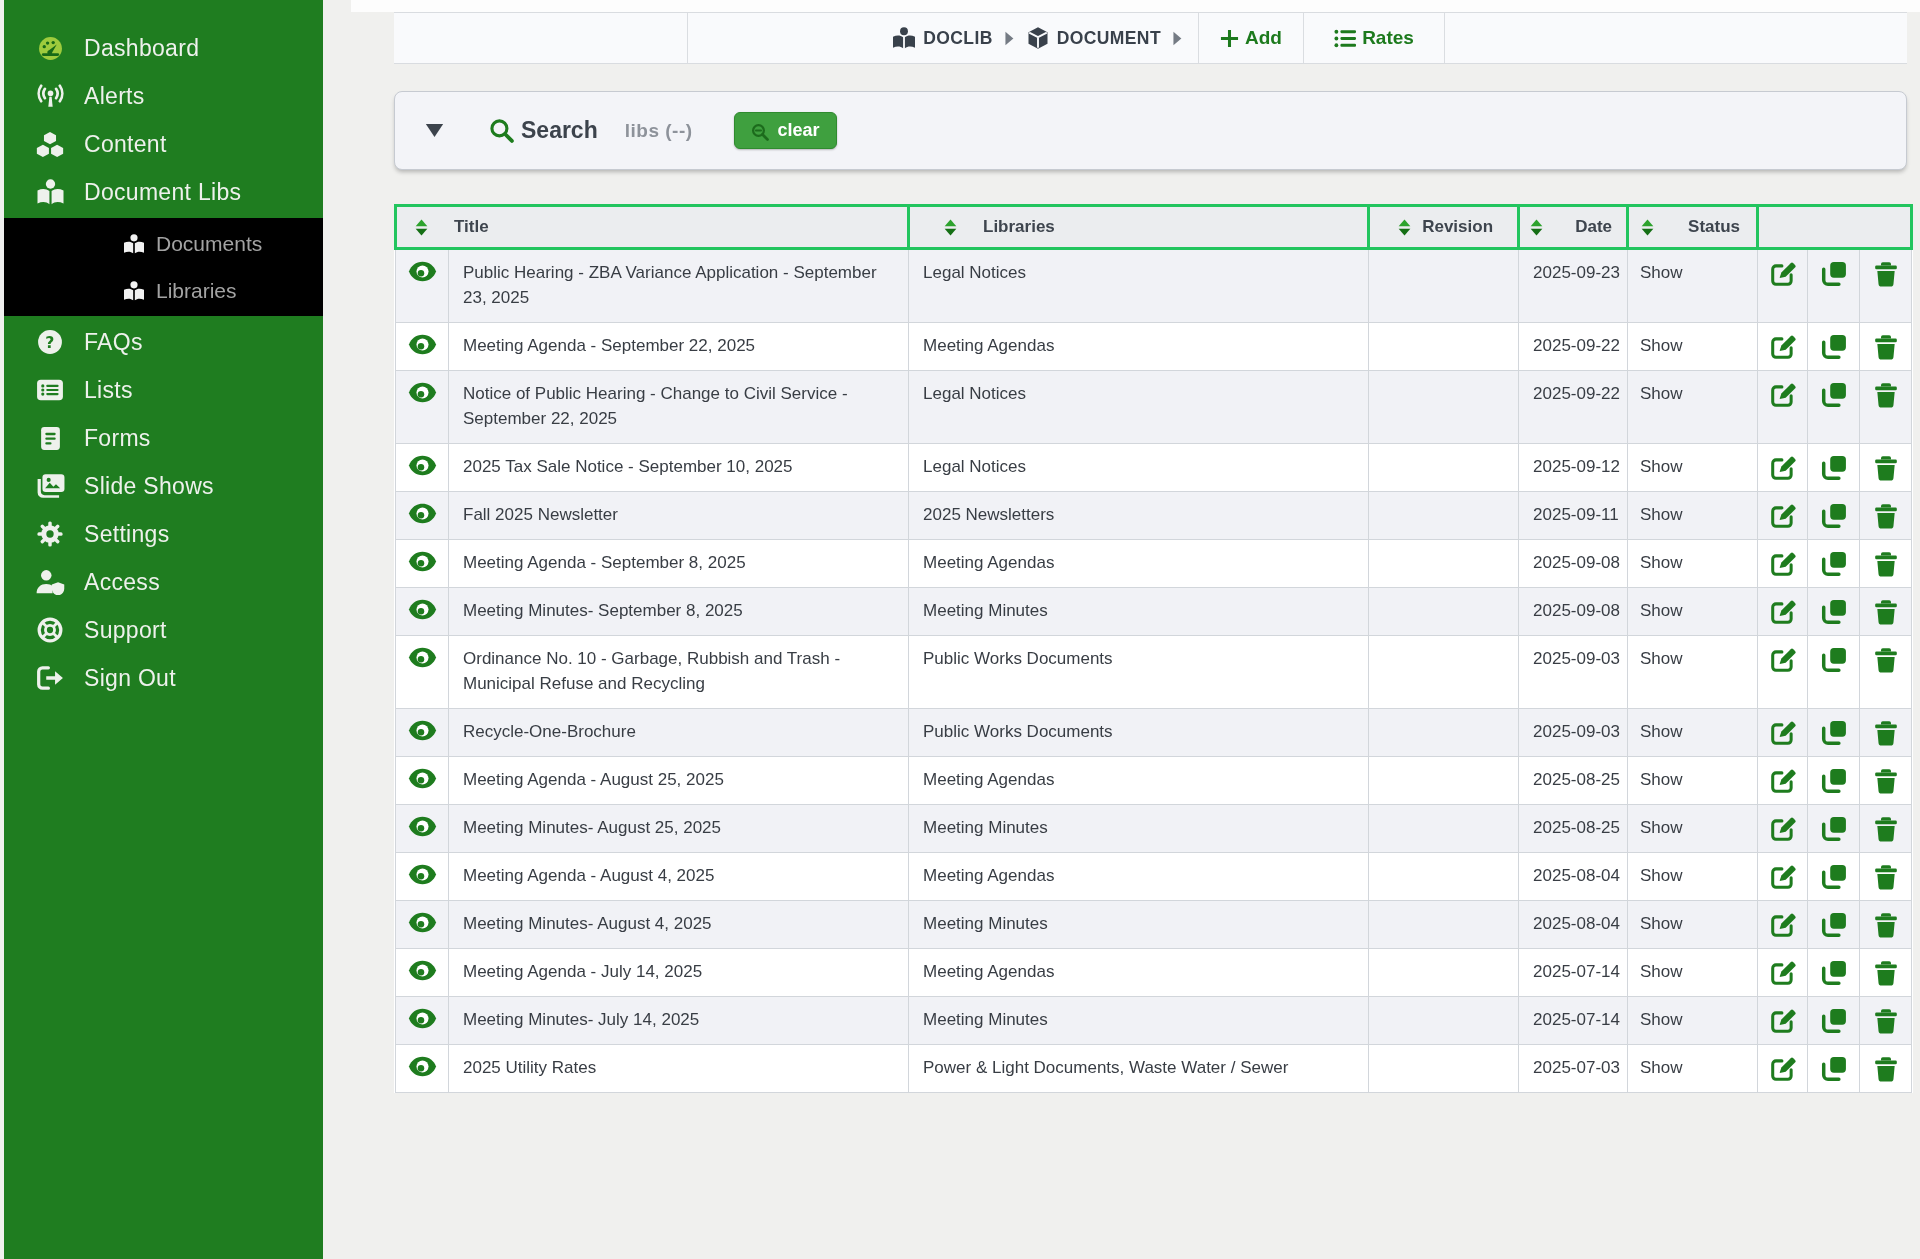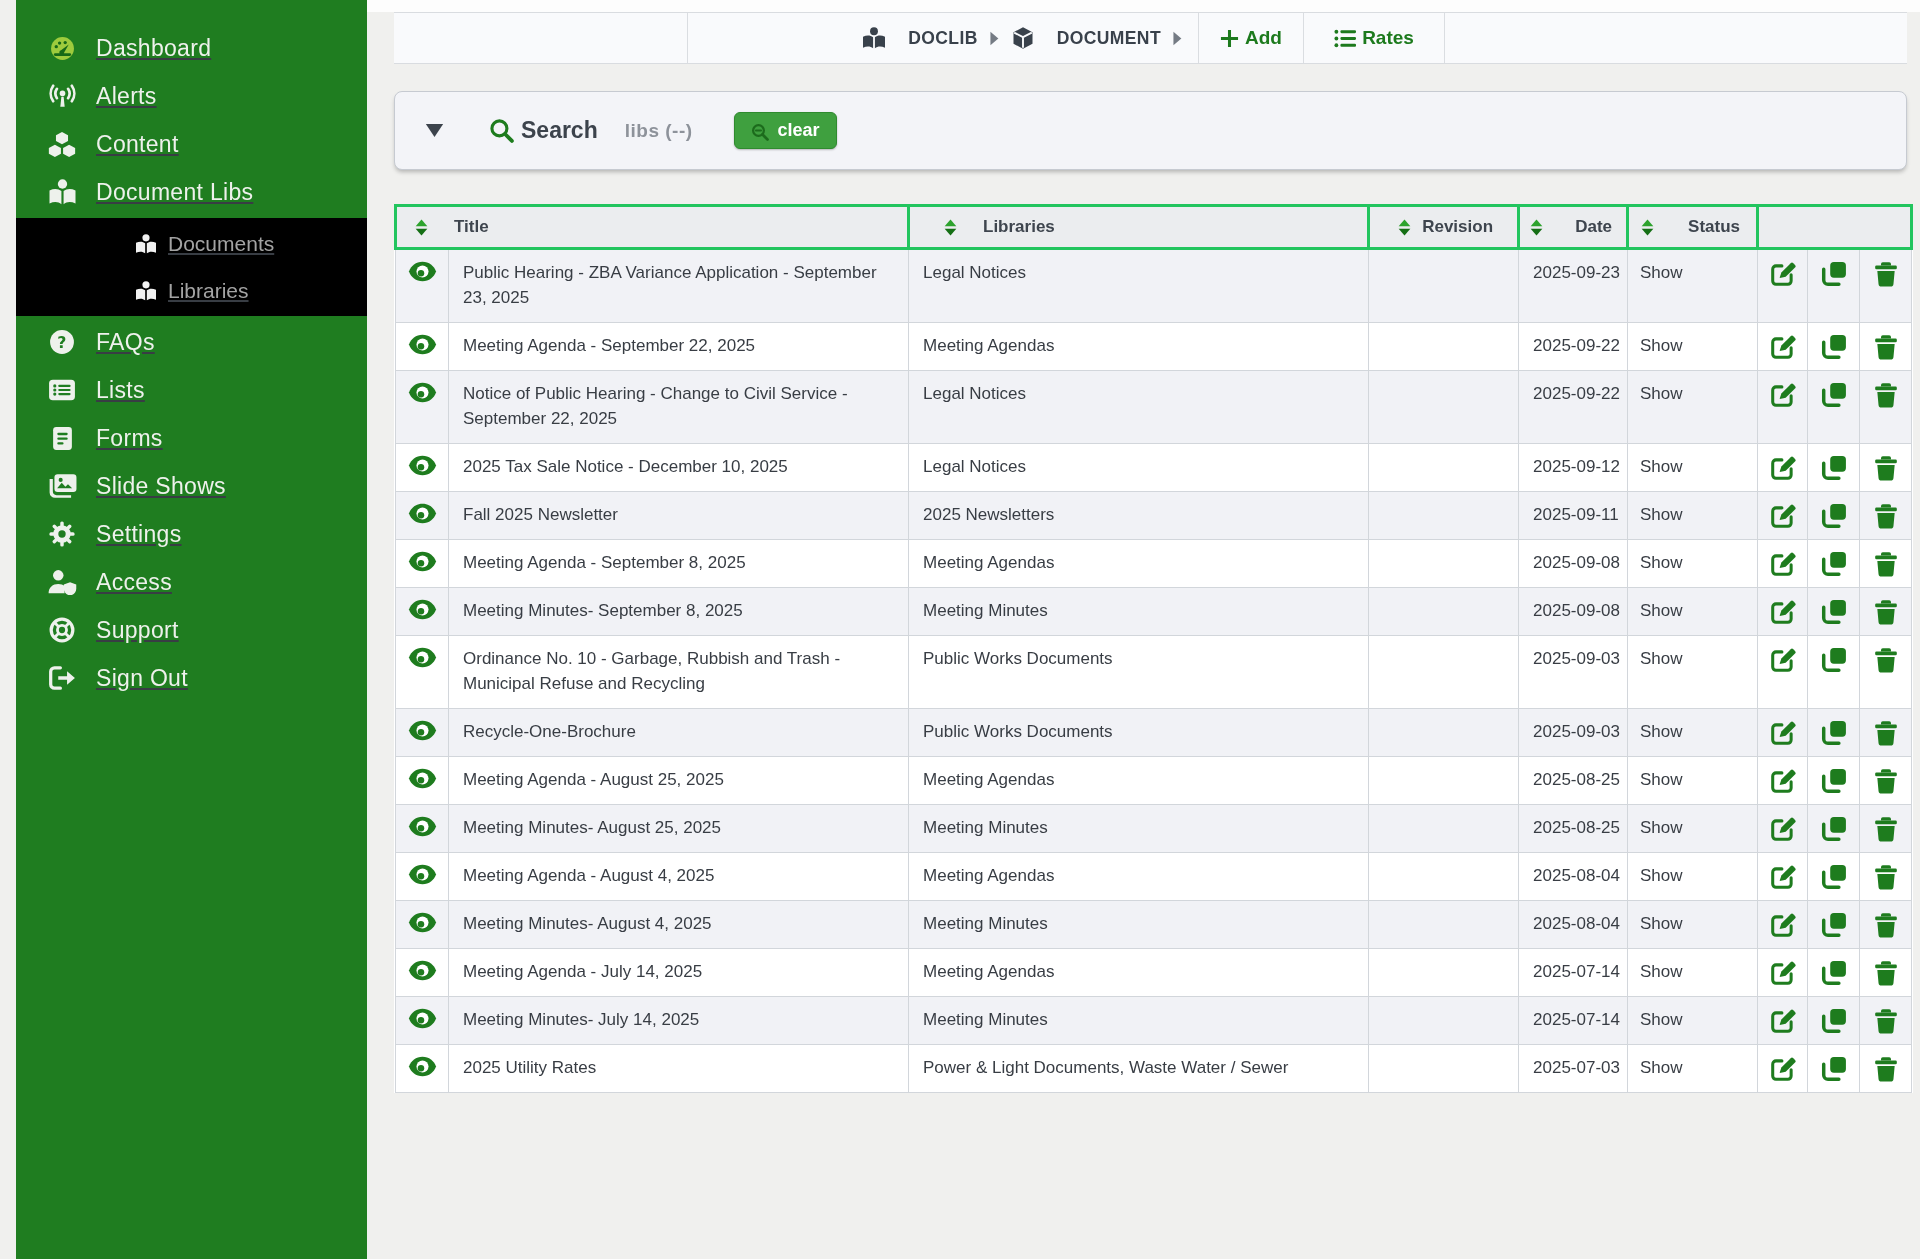--- a/index.html
+++ b/index.html
@@ -5,22 +5,22 @@
   html,body{margin:0;padding:0;}
   body{
     width:1920px;height:1259px;overflow:hidden;
     background:#f0f0ee;
     font-family:"Liberation Sans","DejaVu Sans",sans-serif;
     color:#383d44;
   }
   svg{display:block;}
   
   .sidebar{
-    position:fixed;left:16px;top:0;width:351px;height:1259px;
-    background:#1f7d20;padding-top:24px;box-sizing:border-box;z-index:5;text-decoration:underline;
+    position:fixed;left:4px;top:0;width:319px;height:1259px;
+    background:#1f7d20;padding-top:24px;box-sizing:border-box;z-index:5;
   }
   .nav-item{
     display:flex;align-items:center;height:48px;padding-left:28px;
     color:#eef1ec;font-size:23px;letter-spacing:.3px;cursor:pointer;
   }
   .nav-item .ic{width:36px;display:flex;justify-content:center;margin-right:16px;color:#eef1ec;}
   .submenu{background:#000;padding:2px 0;margin:2px 0;}
   .subitem{
     display:flex;align-items:center;height:47px;padding-left:117px;
     color:#a3a3a3;font-size:21px;cursor:pointer;
@@ -31,21 +31,21 @@
   .top-strip{height:12px;background:#fdfdfd;margin:0 -13px 0 -43px;}
   
   .topbar{
     height:52px;background:#f9fafc;
     border-top:1px solid #d9dce0;border-bottom:1px solid #d9dce0;
     display:flex;align-items:stretch;box-sizing:border-box;
   }
   .tbar-spacer-l{flex:1;}
   .tbar-cell{border-left:1px solid #dadde1;display:flex;align-items:center;justify-content:center;}
   .crumbs{width:506px;justify-content:flex-end;padding-right:4px;color:#39414b;}
-  .crumb{display:flex;align-items:center;gap:22px;font-weight:bold;font-size:17.5px;letter-spacing:.4px;cursor:pointer;color:#39414b;}
+  .crumb{display:flex;align-items:center;gap:7px;font-weight:bold;font-size:17.5px;letter-spacing:.4px;cursor:pointer;color:#39414b;}
   .caret{margin:0 11px;}
   .tbar-btn{gap:6px;color:#1d7a1d;font-weight:bold;font-size:19px;cursor:pointer;}
   .btn-add{width:104px;}
   .btn-browse{width:140px;}
   .tbar-spacer-r{width:462px;border-left:1px solid #dadde1;}
   
   .panel{
     background:#f3f4f8;border:1px solid #c6cad1;border-radius:8px;
     box-shadow:0 3px 4px -1px rgba(0,0,0,.25);box-sizing:border-box;
   }
@@ -590,21 +590,21 @@
               </svg></span>
     </td>
   </tr>
 
   <tr>
     <td class="c-eye">
       <span><svg width="29" height="21">
                 <use href="#i-eye"></use>
               </svg></span>
     </td>
-    <td class="c-title">2025 Tax Sale Notice - December 10, 2025</td>
+    <td class="c-title">2025 Tax Sale Notice - September 10, 2025</td>
     <td class="c-lib">Legal Notices</td>
     <td class="c-rev"></td>
     <td class="c-date">2025-09-12</td>
     <td class="c-status">Show</td>
     <td class="c-act">
       <span><svg width="26" height="26">
                 <use href="#i-edit"></use>
               </svg></span>
     </td>
     <td class="c-act">

